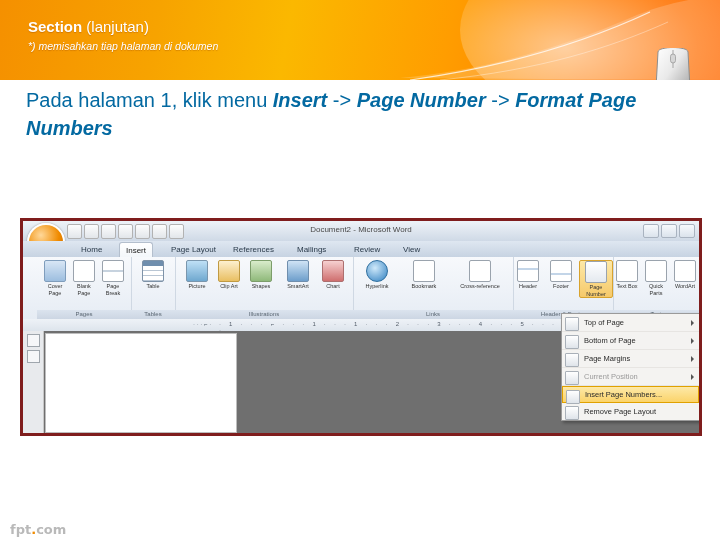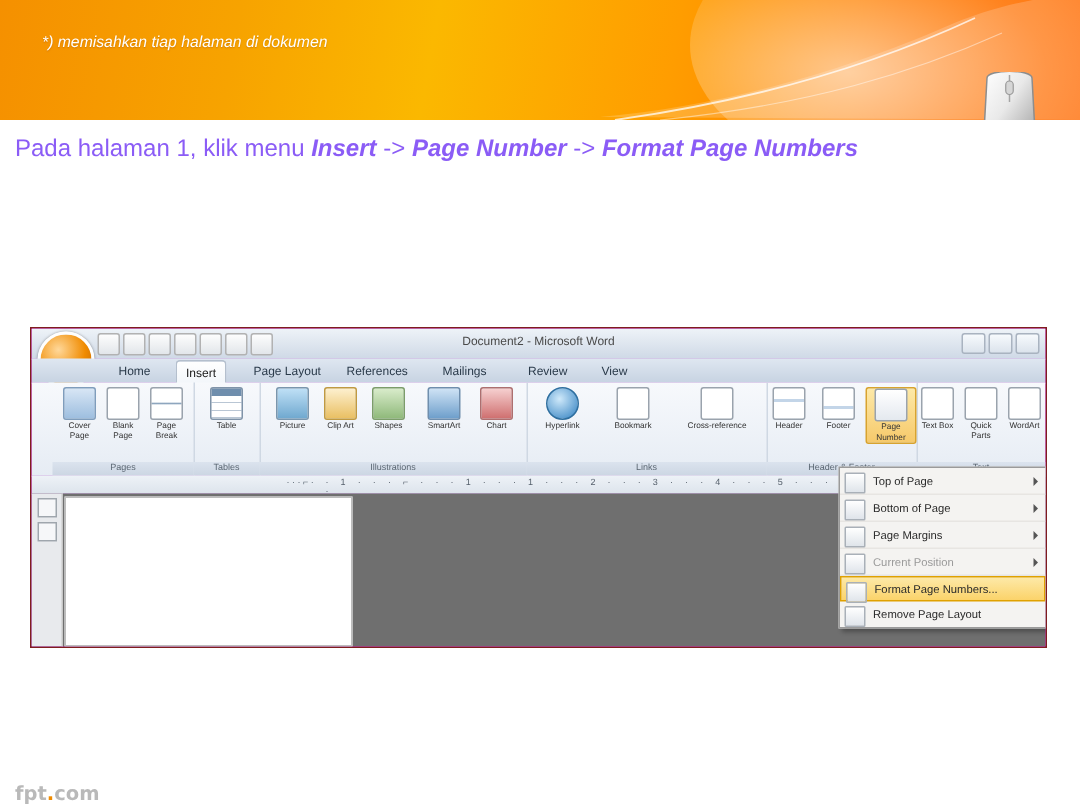--- a/index.html
+++ b/index.html
@@ -34,29 +34,29 @@
   .subtitle{
     margin-top:4px;font-size:10.5px;font-style:italic;color:#ffffff;
     text-shadow:0 1px 1px rgba(140,60,0,.35);
   }
   
   .mouse{
     position:absolute;right:24px;top:48px;width:46px;height:56px;z-index:6;
   }
   
   .lead{
-    position:absolute;left:10px;top:86px;width:640px;
-    font-size:16px;line-height:28px;color:#8b5cf6;
+    position:absolute;left:26px;top:86px;width:640px;
+    font-size:20px;line-height:28px;color:#0369a1;
   }
   .lead i{font-style:italic;font-weight:bold;}
   
   .shot{
     position:absolute;left:20px;top:218px;width:676px;height:212px;
-    background:#d946ef;
-    border:1px solid #7f1d1d;
+    background:#c4b5fd;
+    border:3px solid #7f1d1d;
     overflow:hidden;
     font-size:7px;color:#333;
   }
   .win-top{
     position:absolute;left:0;top:0;width:676px;height:20px;
     background:linear-gradient(#eef3f8,#cfd9e6);
     border-bottom:1px solid #b9c3d0;
   }
   .qat{position:absolute;left:44px;top:3px;display:flex;gap:2px;}
   .qat span{
@@ -171,20 +171,24 @@
         <stop offset="100%" stop-color="#9c9c9c"></stop>
       </linearGradient>
     </defs>
     <path d="M8,4 C8,-2 38,-2 38,4 L40,40 C40,52 6,52 6,40 Z" fill="url(#mg)" stroke="#8d8d8d" stroke-width="1"></path>
     <path d="M23,2 L23,20" stroke="#a5a5a5" stroke-width="1"></path>
     <rect x="20.5" y="6" width="5" height="9" rx="2.5" fill="#d6d6d6" stroke="#9a9a9a" stroke-width="0.8"></rect>
     <path d="M23,0 C23,-6 30,-8 34,-10" stroke="#cfcfcf" stroke-width="1" fill="none"></path>
   </svg>
 
   <div class="banner-text">
+    <div class="title">
+      <b>Section</b>
+      <span>(lanjutan)</span>
+    </div>
     <div class="subtitle">*) memisahkan tiap halaman di dokumen</div>
   </div>
 </div>
 
 <div class="lead">
   <span>Pada halaman 1, klik menu </span><i>Insert</i><span> -&gt; </span><i>Page Number</i><span> -&gt; </span><i>Format Page Numbers</i>
 </div>
 
 <div class="shot">
 
@@ -361,21 +365,21 @@
       <span>Page Margins</span>
       <span class="arrow"></span>
     </div>
     <div class="mi disabled">
       <span class="mico"></span>
       <span>Current Position</span>
       <span class="arrow"></span>
     </div>
     <div class="mi highlight">
       <span class="mico"></span>
-      <span>Format Page Numbers...</span>
+      <span>Insert Page Numbers...</span>
     </div>
     <div class="mi">
       <span class="mico"></span>
       <span>Remove Page Layout</span>
     </div>
   </div>
 </div>
 
 <div class="footer">
   <span>fpt</span><span class="dot">.</span><span>com</span>

